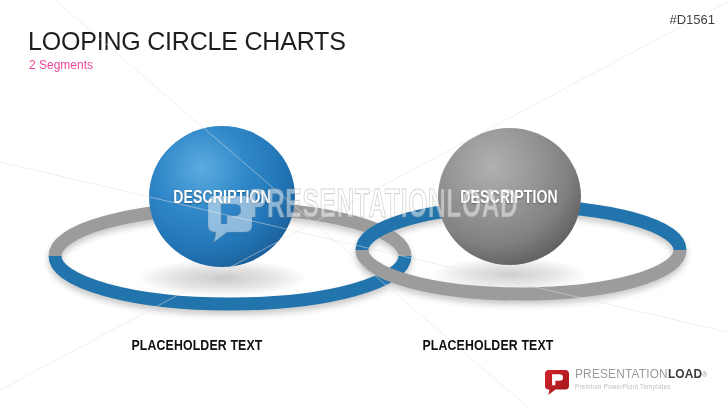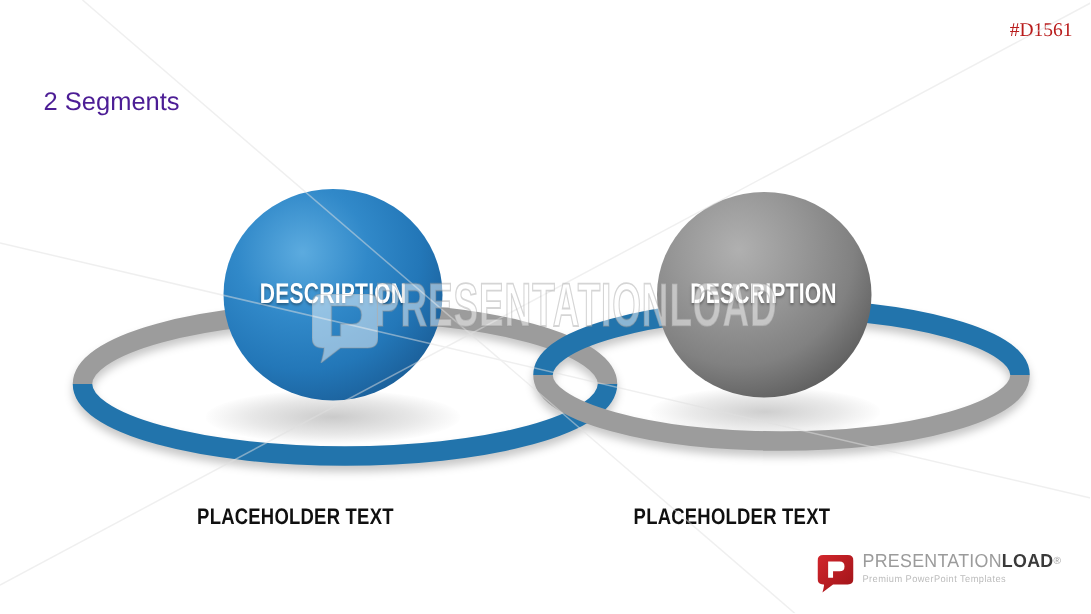--- a/index.html
+++ b/index.html
@@ -6,25 +6,25 @@
   .slide{
     position:relative;width:727px;height:409px;background:#ffffff;overflow:hidden;
     font-family:"Liberation Sans",sans-serif;
   }
   
   .title{
     position:absolute;left:28px;top:27px;font-size:25px;font-weight:400;
     color:#1e1e1e;letter-spacing:-0.2px;white-space:nowrap;
   }
   .subtitle{
-    position:absolute;left:29px;top:58px;font-size:17px;color:#4c1d95;white-space:nowrap;
+    position:absolute;left:29px;top:58px;font-size:12px;color:#ec4899;white-space:nowrap;
   }
   .product-code{
-    position:absolute;top:12px;right:12px;font-family:Liberation Serif, serif;
-    font-size:13px;color:#b91c1c;
+    position:absolute;top:12px;right:12px;font-family:Liberation Sans, sans-serif;
+    font-size:13px;color:#404040;
   }
   
   .layer{position:absolute;left:0;top:0;width:727px;height:409px;pointer-events:none;}
   .z0{z-index:0}.z1{z-index:1}.z3{z-index:3}.z4{z-index:4}.z5{z-index:5}.z6{z-index:6}.z7{z-index:7}
   
   .sphere-shadow{position:absolute;border-radius:50%;}
   .sphere-shadow.left{left:137px;top:260px;width:170px;height:36px;
     background:radial-gradient(ellipse at center, rgba(80,80,80,.30) 0%, rgba(90,90,90,.14) 45%, rgba(120,120,120,0) 72%);}
   .sphere-shadow.right{left:433px;top:258px;width:154px;height:33px;
     background:radial-gradient(ellipse at center, rgba(80,80,80,.28) 0%, rgba(90,90,90,.13) 45%, rgba(120,120,120,0) 72%);}
@@ -63,20 +63,21 @@
   .brand-regular{color:#9b9b9b;font-weight:400;}
   .brand-bold{color:#3a3a3a;font-weight:700;}
   .brand-reg-mark{color:#9b9b9b;font-size:7px;vertical-align:top;}
   .brand-tagline{font-size:6.5px;color:#bcbcbc;margin-top:2px;letter-spacing:0.3px;white-space:nowrap;}
 </style>
 </head>
 <body>
 
 <div class="slide">
 
+  <div class="title">LOOPING CIRCLE CHARTS</div>
   <div class="subtitle">2 Segments</div>
   <div class="product-code">#D1561</div>
 
   <div class="layer z0">
     <div class="sphere-shadow left"></div>
     <div class="sphere-shadow right"></div>
   </div>
 
   <svg class="layer z1" viewBox="0 0 727 409">
     <g fill="none" stroke-linecap="butt" style="filter:drop-shadow(0 4px 3px rgba(0,0,0,0.22));">

